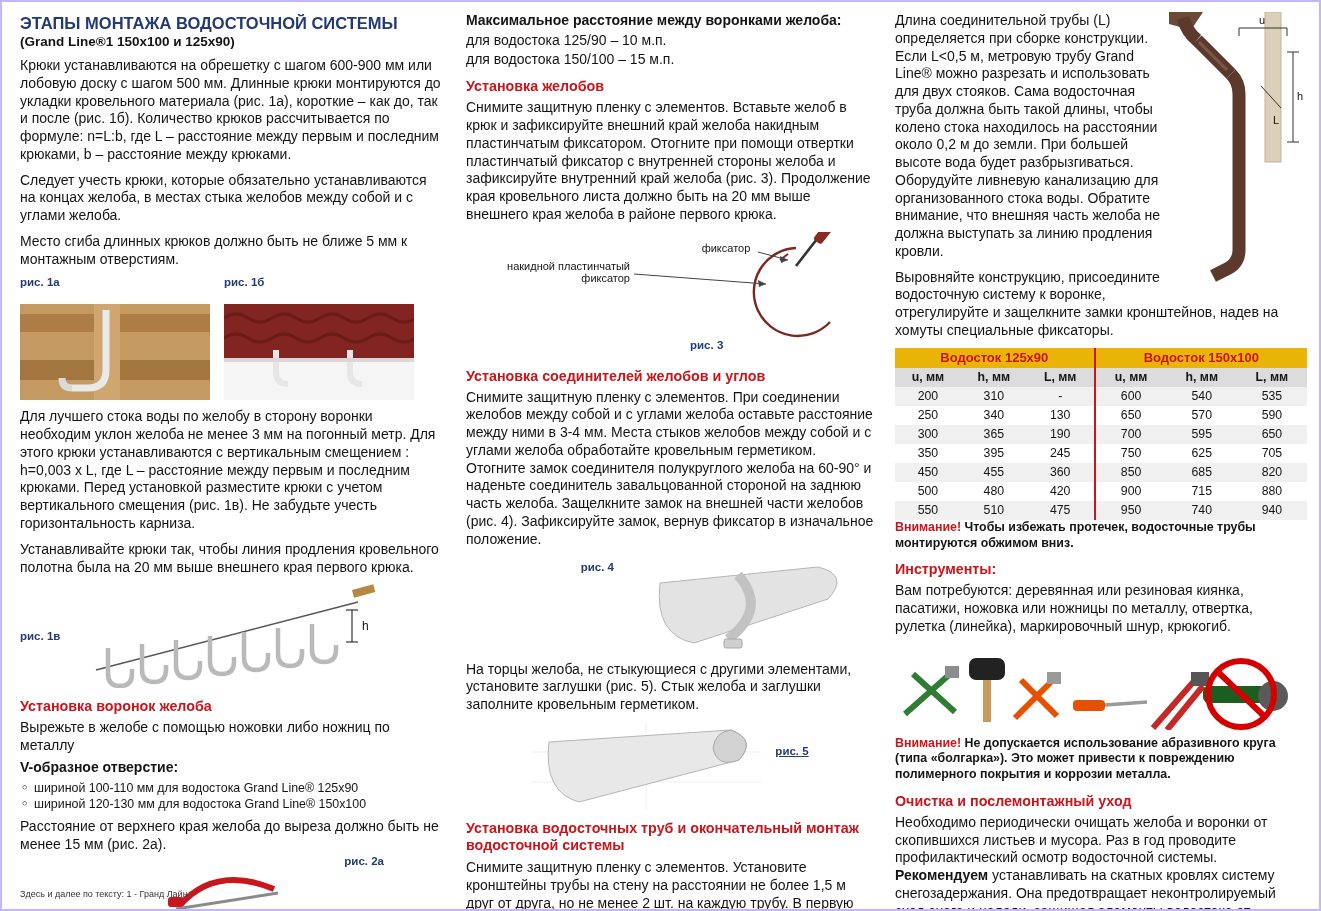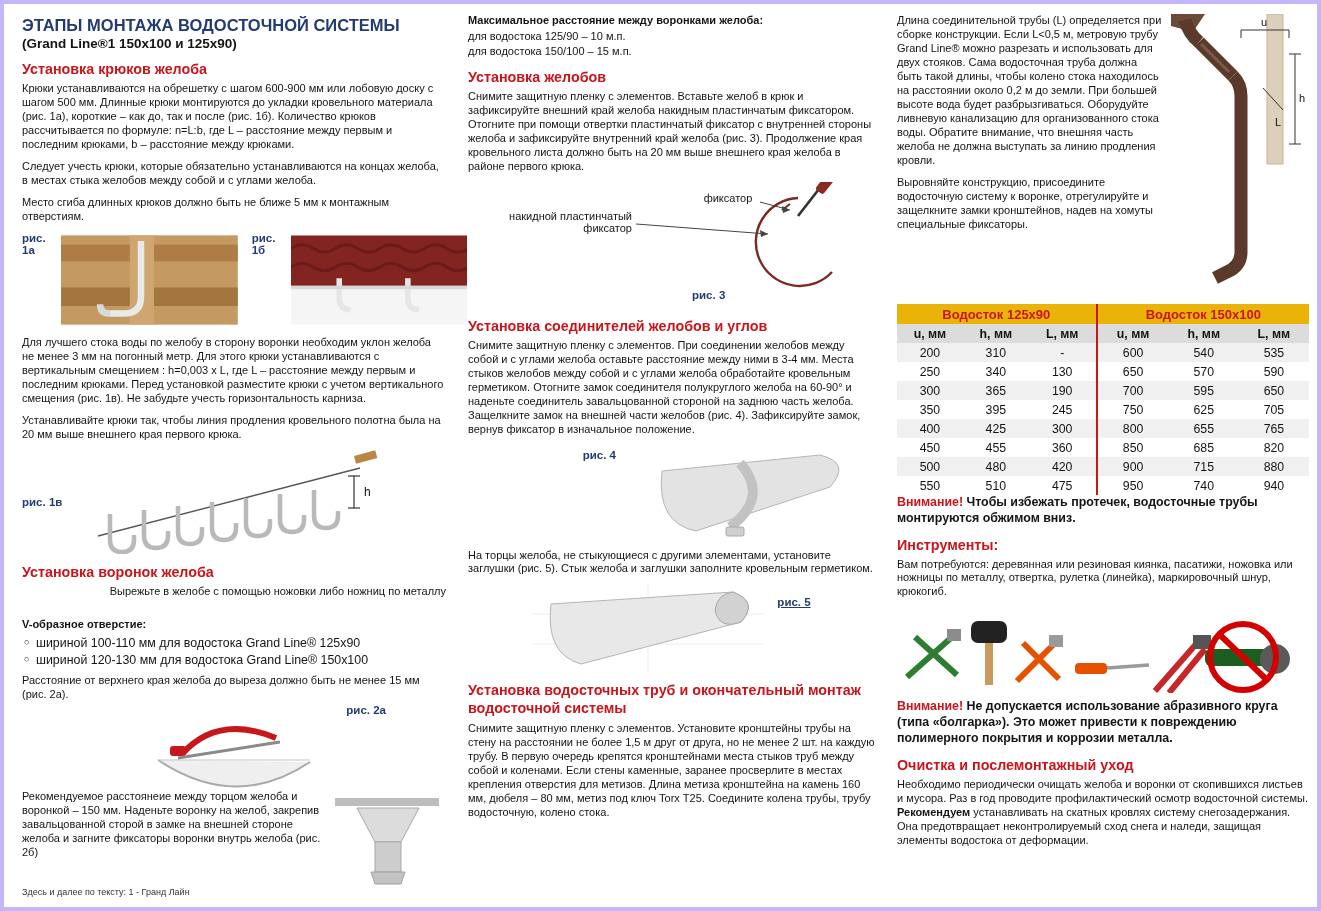--- a/index.html
+++ b/index.html
@@ -1,29 +1,29 @@
 <!DOCTYPE html>
 <html><head>
 <meta charset="utf-8">
 <style>
   html,body{margin:0;padding:0;background:#fff;}
   .page{position:relative;width:1321px;height:911px;background:#fff;overflow:hidden;
-        font-family:"Liberation Sans",sans-serif;color:#141414;border:4px solid #c4b5fd;box-sizing:border-box;}
+        font-family:"Liberation Sans",sans-serif;color:#141414;border:2px solid #c4b5fd;box-sizing:border-box;}
   .col{position:absolute;top:10px;}
   .col1{left:18px;width:424px;}
   .col2{left:464px;width:408px;}
   .col3{left:893px;width:412px;}
-  p{font-size:11px;line-height:1.27;margin:0 0 8px;}
+  p{font-size:14px;line-height:1.27;margin:0 0 8px;}
   .title{font-size:16.5px;font-weight:bold;color:#233a73;margin:2px 0 1px;}
   .subtitle{font-size:13.5px;font-weight:bold;margin:0 0 8px;}
   .h-red{font-size:14.3px;font-weight:bold;color:#c8161d;margin:10px 0 5px;}
   .bold{font-weight:bold;}
   .fig-caption{font-size:11.5px;font-weight:bold;color:#233a73;}
   .figrow{display:flex;gap:14px;margin:4px 0 8px;}
-  .figcell{display:flex;flex-direction:row;gap:2px;}
+  .figcell{display:flex;flex-direction:column;gap:16px;}
   .vlist{margin:0 0 6px;}
   .vlist div{font-size:12.4px;line-height:1.3;padding-left:14px;position:relative;}
   .vlist div::before{content:"○";position:absolute;left:2px;font-size:9px;top:2px;}
   .footnote{position:absolute;left:18px;bottom:10px;font-size:9px;color:#333;}
   
   .fig3wrap{position:relative;height:126px;margin:2px 0 6px;}
   .fig3label{position:absolute;font-size:11px;line-height:1.12;text-align:right;}
   .fig3cap{position:absolute;font-size:11.5px;font-weight:bold;color:#233a73;}
   
   .pipe-float{float:right;width:138px;height:286px;margin:0 0 4px 8px;}
@@ -40,21 +40,20 @@
 </style>
 </head>
 <body>
 
 <div class="page">
 
   <div class="col col1">
     <div class="title">ЭТАПЫ МОНТАЖА ВОДОСТОЧНОЙ СИСТЕМЫ</div>
     <div class="subtitle">(Grand Line®1 150х100 и 125х90)</div>
 
-    <div class="h-red">Установка крюков желоба</div>
     <p>Крюки устанавливаются на обрешетку с шагом 600-900 мм или лобовую доску с шагом 500 мм. Длинные крюки монтируются до укладки кровельного материала (рис. 1а), короткие – как до, так и после (рис. 1б). Количество крюков рассчитывается по формуле: n=L:b, где L – расстояние между первым и последним крюками, b – расстояние между крюками.</p>
     <p>Следует учесть крюки, которые обязательно устанавливаются на концах желоба, в местах стыка желобов между собой и с углами желоба.</p>
     <p>Место сгиба длинных крюков должно быть не ближе 5 мм к монтажным отверстиям.</p>
 
     <div class="figrow">
       <div class="figcell">
         <div class="fig-caption">рис. 1а</div>
         <svg width="190" height="96" viewBox="0 0 190 96">
           <rect width="190" height="96" fill="#c59a62"></rect>
           <rect y="10" width="190" height="18" fill="#ad7d45"></rect>
@@ -103,21 +102,21 @@
             <path d="M222 66 q0 12 12 12 q12 0 12 -12 v-5"></path>
         </g>
         <line x1="262" y1="26" x2="262" y2="58" stroke="#333" stroke-width="1.2"></line>
         <line x1="256" y1="26" x2="268" y2="26" stroke="#333" stroke-width="1.2"></line>
         <line x1="256" y1="58" x2="268" y2="58" stroke="#333" stroke-width="1.2"></line>
         <text x="272" y="46" font-size="12" fill="#111">h</text>
       </svg>
     </div>
 
     <div class="h-red">Установка воронок желоба</div>
-    <p style="margin-bottom:20px;text-align:right;">Вырежьте в желобе с помощью ножовки либо ножниц по металлу</p>
+    <p style="margin-bottom:4px;">Вырежьте в желобе с помощью ножовки либо ножниц по металлу</p>
     <p class="bold" style="margin-bottom:3px;">V-образное отверстие:</p>
     <div class="vlist">
       <div>шириной 100-110 мм для водостока Grand Line® 125х90</div>
       <div>шириной 120-130 мм для водостока Grand Line® 150х100</div>
     </div>
     <p style="margin-bottom:2px;">Расстояние от верхнего края желоба до выреза должно быть не менее 15 мм (рис. 2а).</p>
 
     <div style="display:flex;flex-direction:column;align-items:center;">
       <div class="fig-caption" style="align-self:flex-end;margin-right:60px;">рис. 2а</div>
       <svg width="180" height="74" viewBox="0 0 180 74">
@@ -182,21 +181,21 @@
     <p>На торцы желоба, не стыкующиеся с другими элементами, установите заглушки (рис. 5). Стык желоба и заглушки заполните кровельным герметиком.</p>
 
     <div style="display:flex;justify-content:center;align-items:flex-start;gap:14px;margin:2px 0 8px;">
       <svg width="230" height="88" viewBox="0 0 230 88">
         <line x1="0" y1="30" x2="230" y2="30" stroke="#eee"></line>
         <line x1="0" y1="60" x2="230" y2="60" stroke="#eee"></line>
         <line x1="115" y1="0" x2="115" y2="88" stroke="#eee"></line>
         <path d="M18 20 L200 8 q26 10 8 30 L48 80 q-36 -10 -30 -60 z" fill="#e8e8e8" stroke="#b5b5b5"></path>
         <path d="M200 8 q26 10 8 30 q-22 8 -26 -12 q2 -16 18 -18z" fill="#d2d2d2" stroke="#a8a8a8"></path>
       </svg>
-      <div class="fig-caption" style="margin-top:12px;text-decoration:underline;">рис. 5</div>
+      <div class="fig-caption" style="margin-top:23px;text-decoration:underline;">рис. 5</div>
     </div>
 
     <div class="h-red" style="line-height:1.2;">Установка водосточных труб и окончательный монтаж водосточной системы</div>
     <p>Снимите защитную пленку с элементов. Установите кронштейны трубы на стену на расстоянии не более 1,5 м друг от друга, но не менее 2 шт. на каждую трубу. В первую очередь крепятся кронштейнами места стыков труб между собой и коленами. Если стены каменные, заранее просверлите в местах крепления отверстия для метизов. Длина метиза кронштейна на камень 160 мм, дюбеля – 80 мм, метиз под ключ Torx Т25. Соедините колена трубы, трубу водосточную, колено стока.</p>
   </div>
 
   <div class="col col3">
 
     <div class="pipe-float">
       <svg width="138" height="286" viewBox="0 0 138 286">
@@ -265,28 +264,20 @@
           </tr>
         <tr>
             <td>350</td>
             <td>395</td>
             <td>245</td>
             <td class="t-sep">750</td>
             <td>625</td>
             <td>705</td>
           </tr>
         <tr>
-            <td>400</td>
-            <td>425</td>
-            <td>300</td>
-            <td class="t-sep">800</td>
-            <td>655</td>
-            <td>765</td>
-          </tr>
-        <tr>
             <td>450</td>
             <td>455</td>
             <td>360</td>
             <td class="t-sep">850</td>
             <td>685</td>
             <td>820</td>
           </tr>
         <tr>
             <td>500</td>
             <td>480</td>

